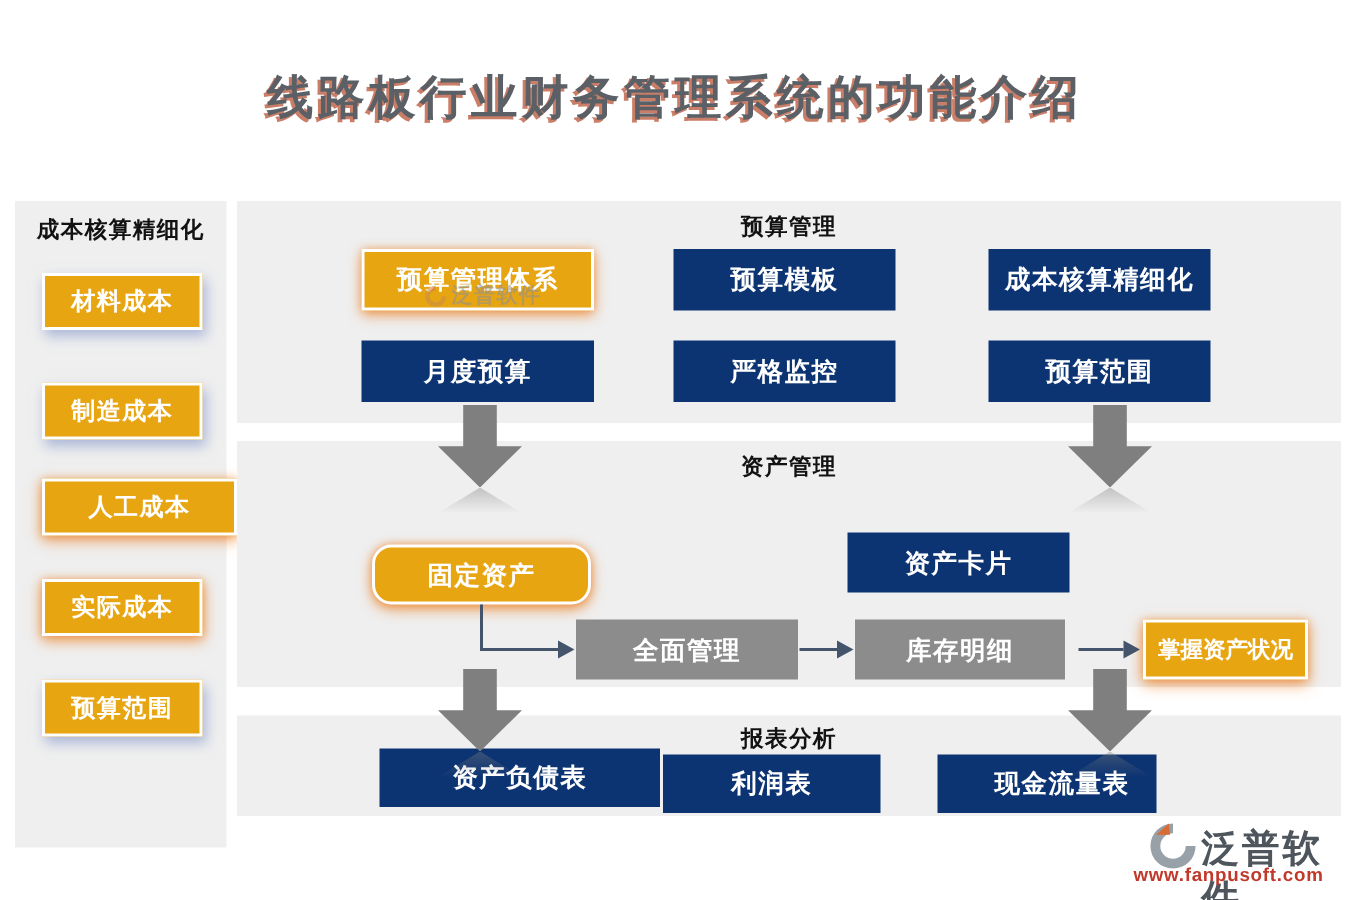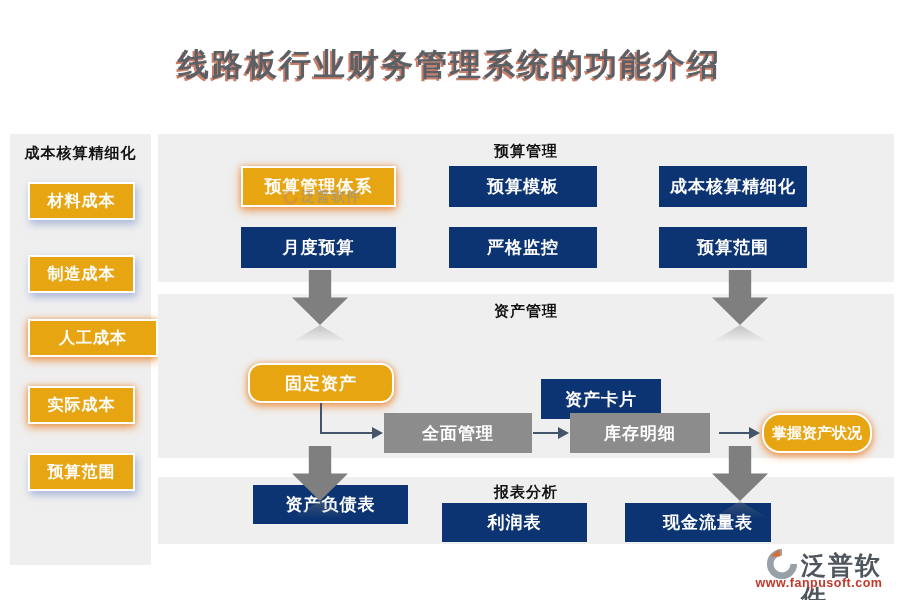--- a/index.html
+++ b/index.html
@@ -70,29 +70,29 @@
     <div class="node navy" style="left:291px;top:32px;width:148px;height:41px;">预算模板</div>
     <div class="node navy" style="left:501px;top:32px;width:148px;height:41px;">成本核算精细化</div>
     <div class="node navy" style="left:83px;top:93px;width:155px;height:41px;">月度预算</div>
     <div class="node navy" style="left:291px;top:93px;width:148px;height:41px;">严格监控</div>
     <div class="node navy" style="left:501px;top:93px;width:148px;height:41px;">预算范围</div>
   </section>
 
   <section class="panel" style="left:158px;top:294px;width:736px;height:164px;">
     <div class="panel-title" style="top:8px;">资产管理</div>
     <div class="node gold glow-orange" style="left:90px;top:69px;width:146px;height:40px;border-radius:13px;">固定资产</div>
-    <div class="node navy" style="left:383px;top:61px;width:120px;height:40px;margin-top:24px;">资产卡片</div>
+    <div class="node navy" style="left:407px;top:61px;width:148px;height:40px;">资产卡片</div>
     <div class="node graybox" style="left:226px;top:119px;width:148px;height:40px;">全面管理</div>
     <div class="node graybox" style="left:412px;top:119px;width:140px;height:40px;">库存明细</div>
-    <div class="node gold glow-orange small-label" style="left:604px;top:119px;width:110px;height:40px;border-radius:18px;">掌握资产状况</div>
+    <div class="node gold glow-orange small-label" style="left:604px;top:119px;width:110px;height:40px;">掌握资产状况</div>
   </section>
 
   <section class="panel" style="left:158px;top:477px;width:736px;height:67px;">
     <div class="panel-title" style="top:6px;">报表分析</div>
-    <div class="node navy" style="left:95px;top:8px;width:155px;height:39px;">资产负债表</div>
+    <div class="node navy" style="left:95px;top:22px;width:187px;height:39px;">资产负债表</div>
     <div class="node navy" style="left:284px;top:26px;width:145px;height:39px;">利润表</div>
     <div class="node navy" style="left:467px;top:26px;width:146px;height:39px;padding-left:20px;">现金流量表</div>
   </section>
 
   <div class="arrow-down" style="left:292px;top:270px;"></div>
   <div class="arrow-down" style="left:712px;top:270px;"></div>
   <div class="arrow-reflect" style="left:292px;top:325px;"></div>
   <div class="arrow-reflect" style="left:712px;top:325px;"></div>
   <div class="arrow-down" style="left:292px;top:446px;"></div>
   <div class="arrow-down" style="left:712px;top:446px;"></div>

